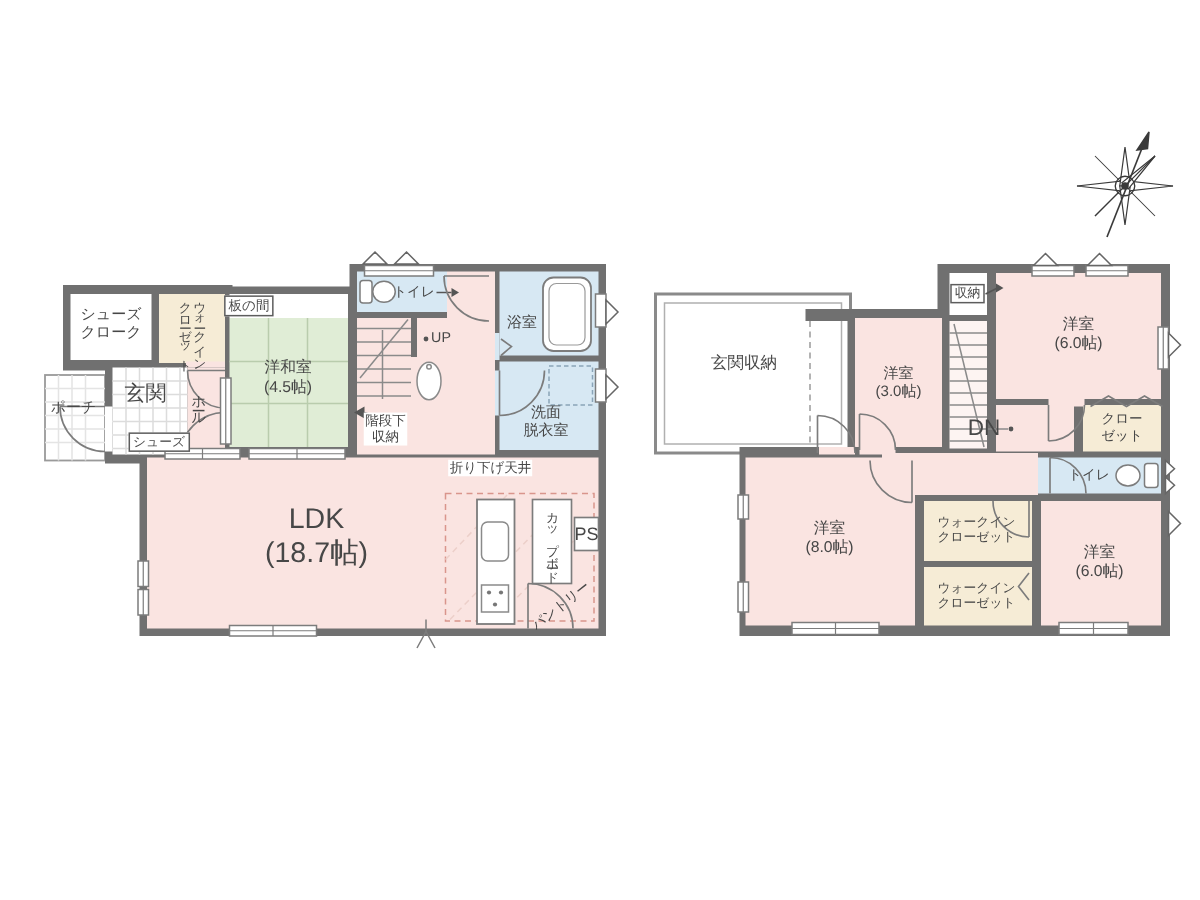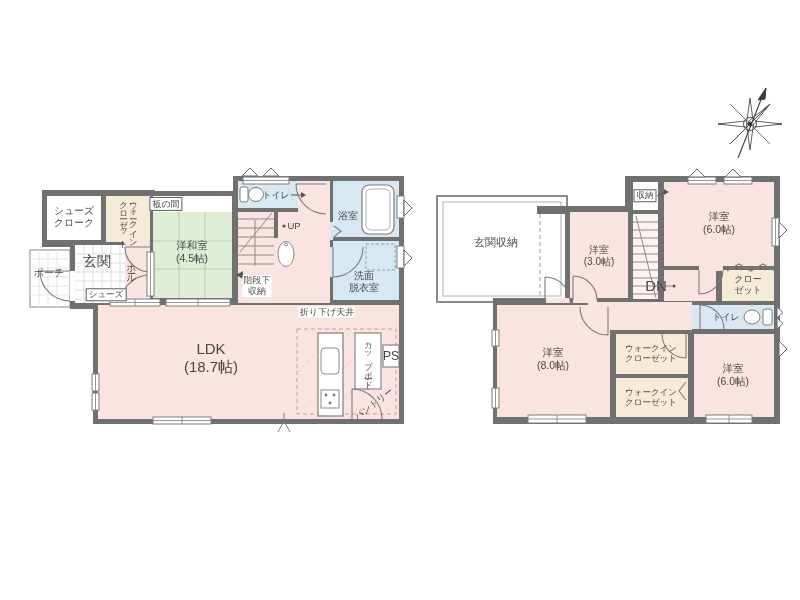--- a/index.html
+++ b/index.html
@@ -238,21 +238,21 @@
 <div class="lbl" style="left:97px;top:262px;font-size:14px">玄関</div>
 <div class="lbl box" style="left:106px;top:295px;font-size:8.5px">シューズ</div>
 <div class="lbl v" style="left:131px;top:268px;font-size:9.5px">ホール</div>
 <div class="lbl" style="left:276px;top:195px;font-size:9px">トイレ</div>
 <div class="lbl" style="left:294px;top:226px;font-size:9.5px">UP</div>
 <div class="lbl wbg" style="left:257px;top:286px;font-size:9px">階段下
 収納</div>
 <div class="lbl" style="left:348px;top:216px;font-size:10px">浴室</div>
 <div class="lbl" style="left:364px;top:282px;font-size:10px">洗面
 脱衣室</div>
-<div class="lbl" style="left:211px;top:358px;font-size:15px">LDK
+<div class="lbl" style="left:211px;top:358px;font-size:19px">LDK
 (18.7帖)</div>
 <div class="lbl wbg" style="left:327px;top:312px;font-size:9px">折り下げ天井</div>
 <div class="lbl v" style="left:368px;top:360px;font-size:8.5px">カップボード</div>
 <div class="lbl" style="left:391px;top:356px;font-size:12px">PS</div>
 <div class="lbl rot" style="left:374px;top:404px;font-size:9px">パントリー</div>
 
 <div class="lbl" style="left:496px;top:243px;font-size:11px">玄関収納</div>
 <div class="lbl" style="left:599px;top:256px;font-size:10px">洋室
 (3.0帖)</div>
 <div class="lbl box" style="left:645px;top:196px;font-size:8.5px">収納</div>

